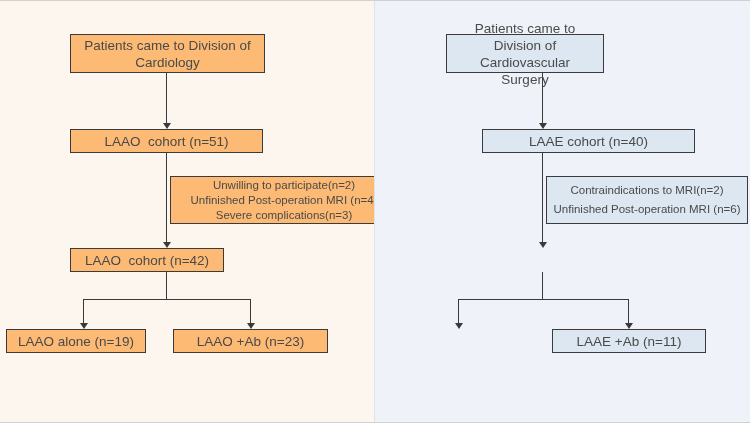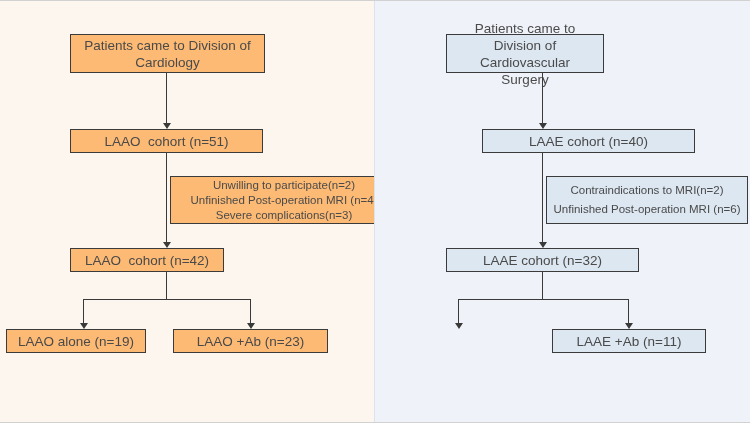--- a/index.html
+++ b/index.html
@@ -88,21 +88,20 @@
     <div class="arrow-down" style="left:164px; top:122px;"></div>
 
     <div class="node blue lg" style="left:71px; top:128px; width:213px; height:24px;margin-left:36px;">LAAE cohort (n=40)</div>
 
     <div class="vline" style="left:167px; top:152px; height:89px;"></div>
     <div class="arrow-down" style="left:164px; top:241px;"></div>
 
     <div class="node blue sm excl-right" style="left:171px; top:175px; width:202px; height:48px; padding:0 4px;">Contraindications to MRI(n=2)
 Unfinished Post-operation MRI (n=6)</div>
 
-    <div class="node blue lg" style="left:71px; top:247px; width:193px; height:24px;">LAAE cohort (n=32)</div>
 
     <div class="vline" style="left:167px; top:271px; height:28px;"></div>
     <div class="hline" style="left:83px;  top:298px; width:171px;"></div>
     <div class="vline" style="left:83px;  top:298px; height:24px;"></div>
     <div class="arrow-down" style="left:80px;  top:322px;"></div>
     <div class="vline" style="left:253px; top:298px; height:24px;"></div>
     <div class="arrow-down" style="left:250px; top:322px;"></div>
 
 
     <div class="node blue lg" style="left:177px; top:328px; width:154px; height:24px;">LAAE +Ab (n=11)</div>

